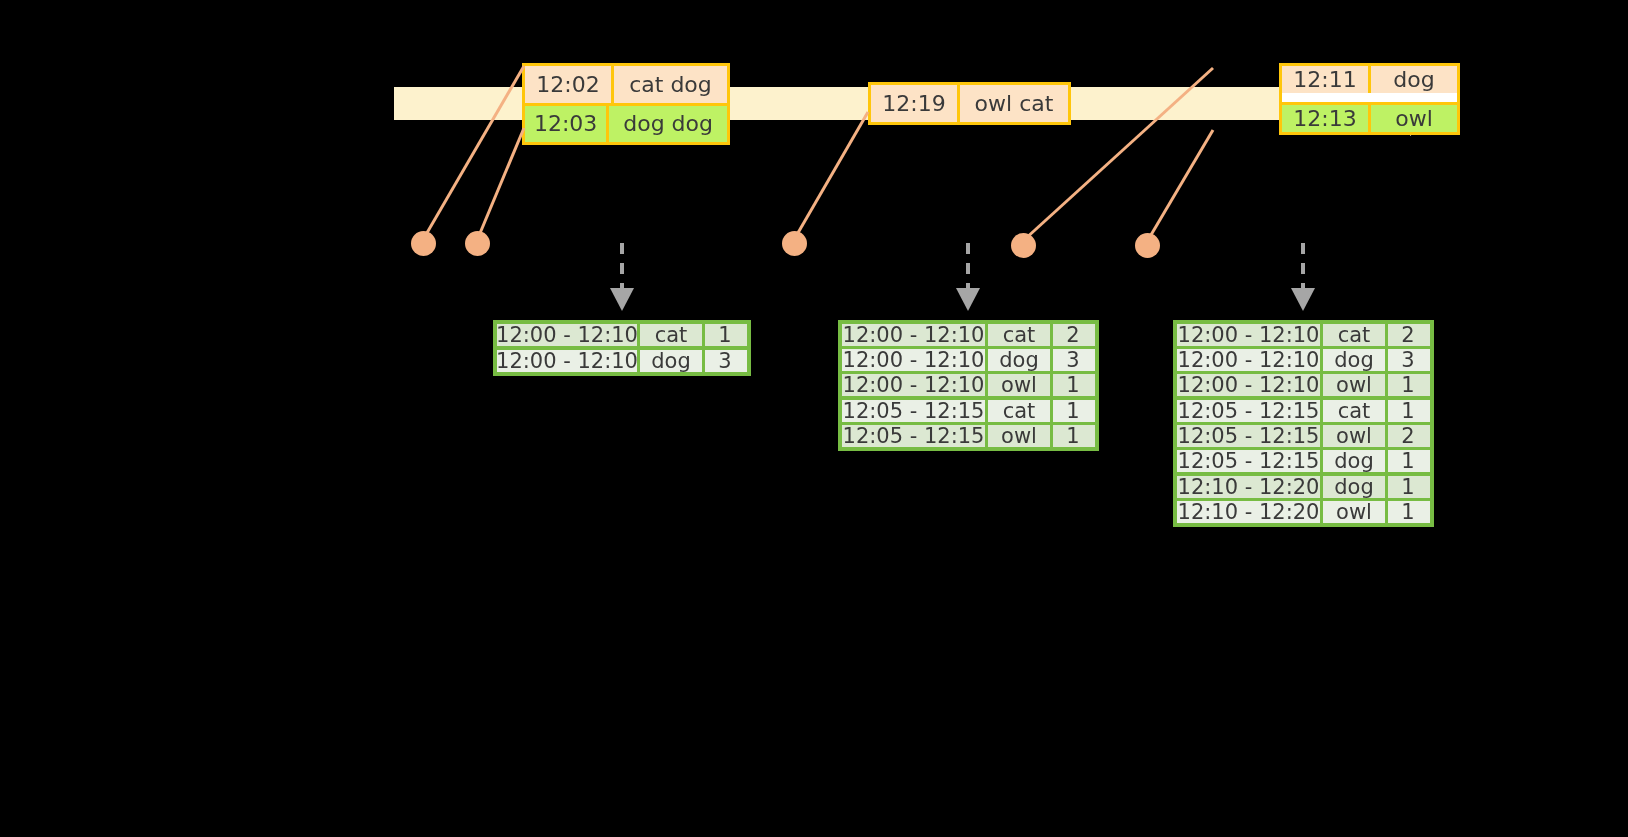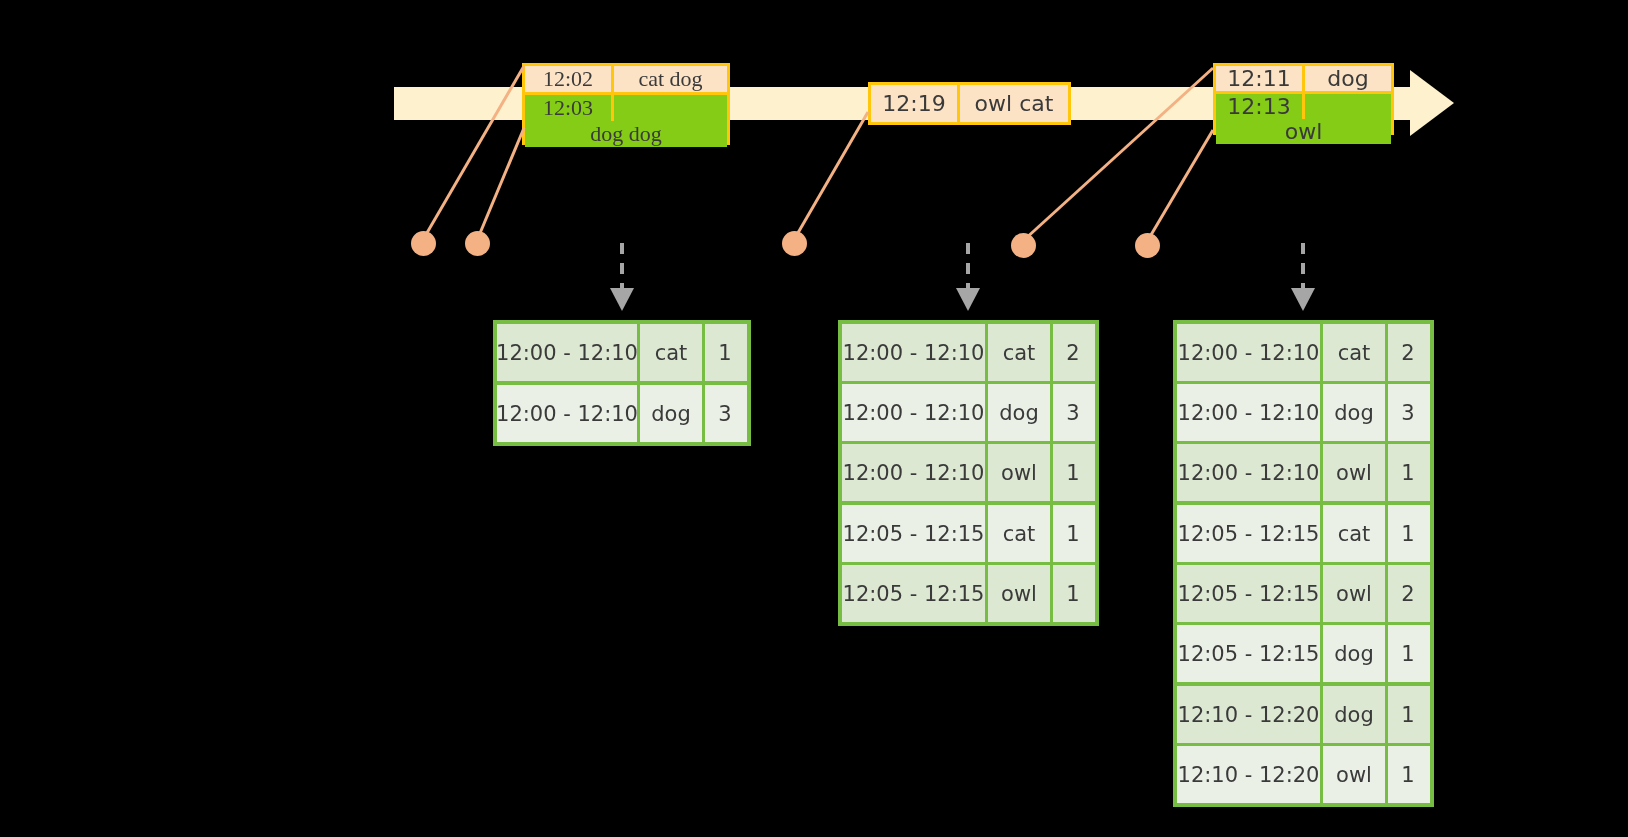--- a/index.html
+++ b/index.html
@@ -24,21 +24,21 @@
   .evt{
     position:absolute;
     border:3px solid #ffc60b;
     box-sizing:border-box;
     display:flex;flex-direction:column;
     background:#fff;
   }
   .evt-row{display:flex;flex:1;}
   .evt-row + .evt-row{border-top:3px solid #ffc60b;}
   .evt-row.shade-a{background:#fde3c6;}
-  .evt-row.shade-b{background:#84cc16;flex-direction:column;}
+  .evt-row.shade-b{background:#bef264;}
   .evt-time{
     width:86px;display:flex;align-items:center;justify-content:center;
     border-right:3px solid #ffc60b;
     font-size:22px;color:#3a3a3a;
   }
   .evt-vals{
     flex:1;display:flex;align-items:center;justify-content:center;
     font-size:22px;color:#3a3a3a;padding:0 14px;white-space:nowrap;
   }
 
@@ -49,21 +49,21 @@
   }
   svg.lines{position:absolute;left:0;top:0;width:1628px;height:837px;pointer-events:none;}
 
   
   .tbl{
     position:absolute;
     border:4px solid #77bc43;
     box-sizing:border-box;
     background:#77bc43;
   }
-  .trow{display:flex;height:57px;align-items:stretch;}
+  .trow{display:flex;height:22px;align-items:stretch;}
   .trow.a{background:#dce8d2;}
   .trow.b{background:#eaf0e6;}
   .tcell{
     display:flex;align-items:center;justify-content:center;
     font-size:21px;color:#3a3a3a;white-space:nowrap;
   }
   .c-range{flex:0 0 auto;}
   .c-key{flex:0 0 auto;border-radius:10px;}
   .c-cnt{flex:0 0 auto;}
   .sep-v{flex:0 0 3px;background:#77bc43;}
@@ -84,39 +84,39 @@
   .t3 .c-cnt{width:40px;}
 </style>
 </head>
 <body>
 
 <div id="stage">
 
   <div class="tl-bar" style="left:394px;top:87px;width:1016px;height:33px;"></div>
   <div class="tl-head" style="left:1410px;top:70px;"></div>
 
-  <div class="evt" style="left:522px;top:63px;width:208px;height:82px;font-family:Liberation Serif, serif;">
+  <div class="evt" style="left:522px;top:63px;width:208px;height:82px;">
     <div class="evt-row shade-a">
       <div class="evt-time">12:02</div>
       <div class="evt-vals">cat dog</div>
     </div>
     <div class="evt-row shade-b">
       <div class="evt-time">12:03</div>
       <div class="evt-vals">dog dog</div>
     </div>
   </div>
 
   <div class="evt" style="left:868px;top:82px;width:203px;height:43px;">
     <div class="evt-row shade-a">
       <div class="evt-time">12:19</div>
       <div class="evt-vals">owl cat</div>
     </div>
   </div>
 
-  <div class="evt" style="left:1213px;top:63px;width:181px;height:72px;">
+  <div class="evt" style="left:1279px;top:63px;width:181px;height:72px;gap:9px;">
     <div class="evt-row shade-a">
       <div class="evt-time">12:11</div>
       <div class="evt-vals">dog</div>
     </div>
     <div class="evt-row shade-b">
       <div class="evt-time">12:13</div>
       <div class="evt-vals">owl</div>
     </div>
   </div>
 

